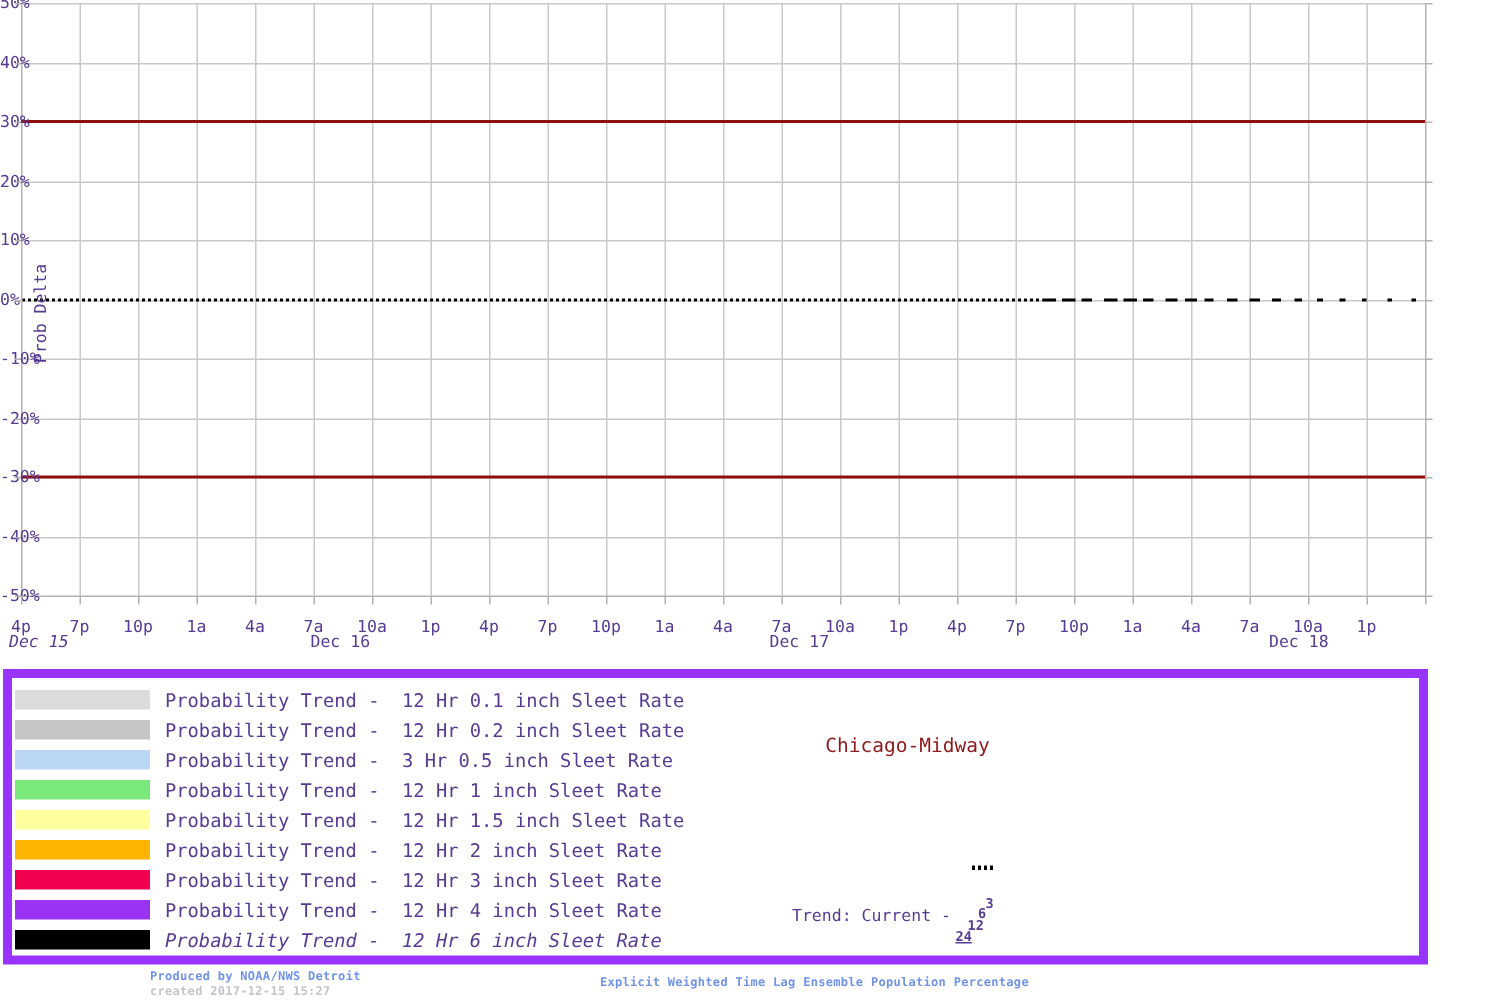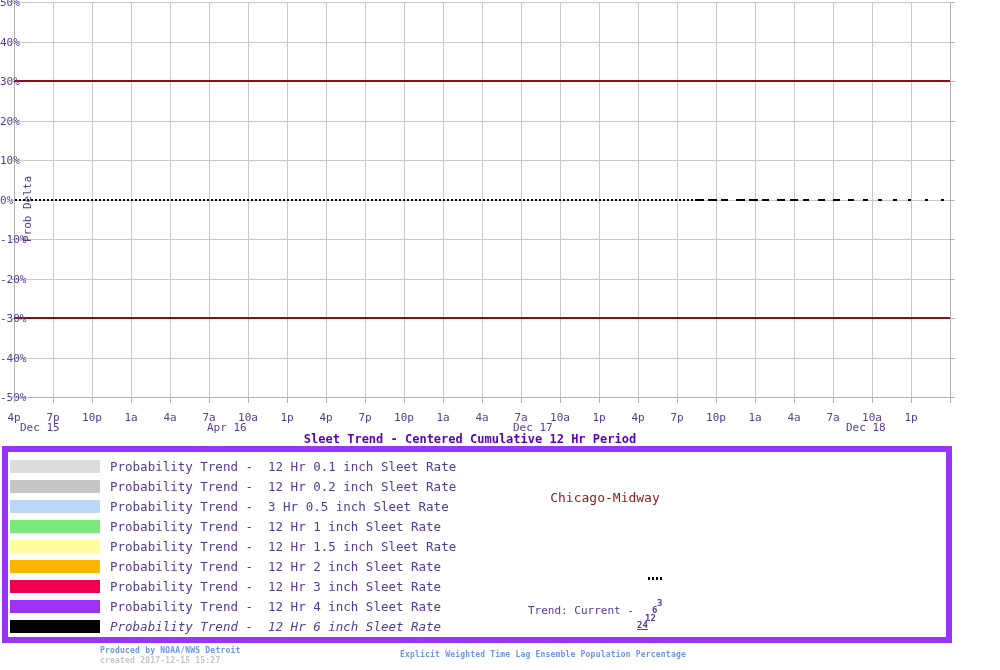--- a/index.html
+++ b/index.html
@@ -135,28 +135,27 @@
       <div class="xtick" style="left: 560px;">10a</div>
       <div class="xtick" style="left: 599px;">1p</div>
       <div class="xtick" style="left: 638px;">4p</div>
       <div class="xtick" style="left: 677px;">7p</div>
       <div class="xtick" style="left: 716px;">10p</div>
       <div class="xtick" style="left: 755px;">1a</div>
       <div class="xtick" style="left: 794px;">4a</div>
       <div class="xtick" style="left: 833px;">7a</div>
       <div class="xtick" style="left: 872px;">10a</div>
       <div class="xtick" style="left: 911px;">1p</div>
-      <div class="xdate" style="left: 20px;">Dec 15</div>
-      <div class="xdate" style="left: 207px;">Apr 16</div>
+      <div class="xdate" style="left: 6px; font-style: italic;">Dec 15</div>
+      <div class="xdate" style="left: 207px;">Dec 16</div>
       <div class="xdate" style="left: 513px;">Dec 17</div>
       <div class="xdate" style="left: 846px;">Dec 18</div>
     </div>
 
   <div id="yaxis-title">Prob Delta</div>
-  <div id="chart-title">Sleet Trend - Centered Cumulative 12 Hr Period</div>
 
   <div id="legend-box"></div>
   <div id="legend-rows">
       <div class="swatch" style="top: 460px; background: rgb(220, 220, 220);"></div>
       <div class="leglabel" style="top: 460px;">Probability Trend -  12 Hr 0.1 inch Sleet Rate</div>
       <div class="swatch" style="top: 480px; background: rgb(198, 198, 198);"></div>
       <div class="leglabel" style="top: 480px;">Probability Trend -  12 Hr 0.2 inch Sleet Rate</div>
       <div class="swatch" style="top: 500px; background: rgb(188, 214, 246);"></div>
       <div class="leglabel" style="top: 500px;">Probability Trend -  3 Hr 0.5 inch Sleet Rate</div>
       <div class="swatch" style="top: 520px; background: rgb(122, 232, 122);"></div>

